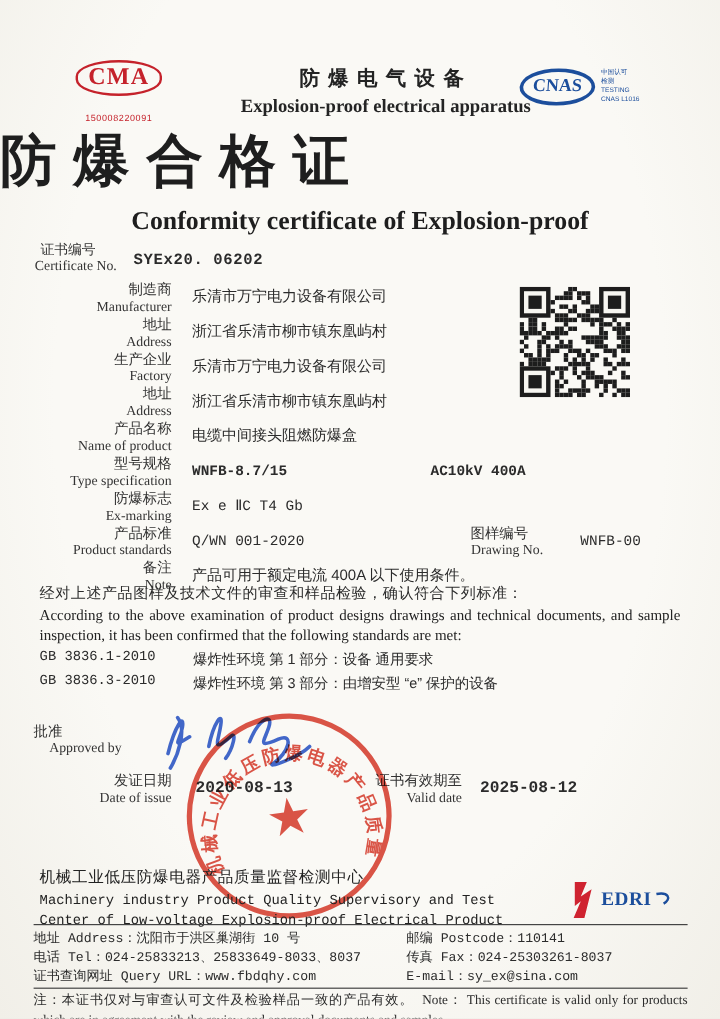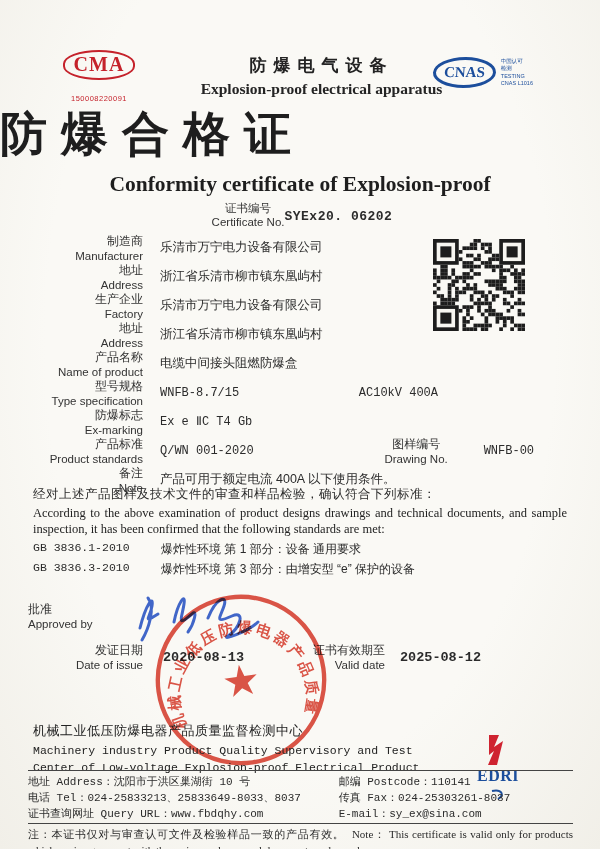--- a/index.html
+++ b/index.html
@@ -28,35 +28,35 @@
   .cnas { position:absolute; left:433px; top:57px; display:flex; align-items:center; gap:5px; color:#1c4e9c; }
   .cnas-oval { border:3px solid #1c4e9c; border-radius:50%; padding:4px 8px;
                font-weight:bold; font-size:15px; font-family:"Liberation Serif", serif; transform:skewX(-4deg); }
   .cnas-side { font-size:5.5px; line-height:1.35; color:#1c4e9c; }
 
   .main-title { position:absolute; left:0; right:0; top:103px; 
                 font-size:47px; font-weight:bold; letter-spacing:14px; color:#1e1e1e; }
   .sub-title  { position:absolute; left:0; right:0; top:172px; text-align:center;
                 font-size:21.5px; font-weight:bold; color:#1e1e1e; }
 
-  .certno { position:absolute; left:4px; right:0; top:201px; display:flex; justify-content:center; }
+  .certno { position:absolute; left:16px; right:0; top:201px; display:flex; justify-content:flex-start; gap:14px; }
   .lbl-stack { text-align:center; }
   .lbl-cn { font-size:11.5px; color:#333; }
-  .lbl-en { font-size:11.5px; color:#333; font-family:Liberation Sans, sans-serif; }
+  .lbl-en { font-size:11.5px; color:#333; font-family:Liberation Serif, serif;margin-left:13px; }
   .certno-val { font-size:13px; font-weight:bold; margin-top:8px; letter-spacing:.5px; }
 
   
   .fields { position:absolute; left:28px; top:233px; width:430px; }
   .frow { display:flex; min-height:28px; align-items:center; }
   .frow .lbl-stack { width:115px; text-align:right; flex:none; }
   .frow .lbl-cn { font-size:12px; }
   .frow .lbl-en { font-size:11.5px; }
   .fval { padding-left:17px; font-size:12.5px; display:flex; align-items:center; gap:10px; white-space:nowrap; }
   .fval .mono { font-size:12px; }
-  .spread { width:295px; justify-content:space-between; }
+  .spread { width:295px; justify-content:space-between;font-weight:bold; }
   .dwg { display:flex; align-items:center; gap:10px; margin-left:95px; }
   .dwg .lbl-stack { text-align:center; }
 
   .qr { position:absolute; left:433px; top:239px; width:92px; height:92px; }
 
   
   .statement { position:absolute; left:33px; top:486px; width:534px; }
   .st-cn { font-size:12.5px; letter-spacing:.5px; }
   .st-en { font-size:12.5px; text-align:justify; line-height:1.3; margin-top:2px; color:#222; }
   .std-line { display:flex; margin-top:3px; font-size:12px; }
@@ -70,21 +70,21 @@
   .valid-val  { position:absolute; left:400px; top:650px; font-size:13.5px; font-weight:bold; }
 
   .signature { position:absolute; left:128px; top:584px; pointer-events:none; }
   .stamp { position:absolute; left:152px; top:591px; width:178px; height:178px;
            transform:rotate(-8deg); opacity:.86; mix-blend-mode:multiply; pointer-events:none; }
 
   
   .issuer { position:absolute; left:33px; top:722px; }
   .issuer-cn { font-size:13px; letter-spacing:.5px; color:#222; }
   .issuer-en { font-size:11.5px; font-family:"Liberation Mono", monospace; line-height:1.45; margin-top:3px; color:#222; }
-  .edri { position:absolute; left:477px; top:735px; display:flex; align-items:center; gap:2px;flex-direction:column; }
+  .edri { position:absolute; left:477px; top:735px; display:flex; align-items:center; gap:2px; }
   .edri-txt { font-family:"Liberation Serif", serif; font-weight:bold; font-size:16px; color:#1c4e9c; letter-spacing:.5px; }
 
   
   .contact { position:absolute; left:28px; top:770px; width:545px; border-top:1.6px solid #444; padding-top:3px; }
   .c-grid { display:grid; grid-template-columns: 57% 43%; row-gap:1px; font-size:11px; }
   .c-cell { white-space:nowrap; }
   .note { border-top:1.6px solid #444; margin-top:2px; padding-top:3px; font-size:11px; line-height:1.35; text-align:justify; }
 </style>
 </head>
 <body>

